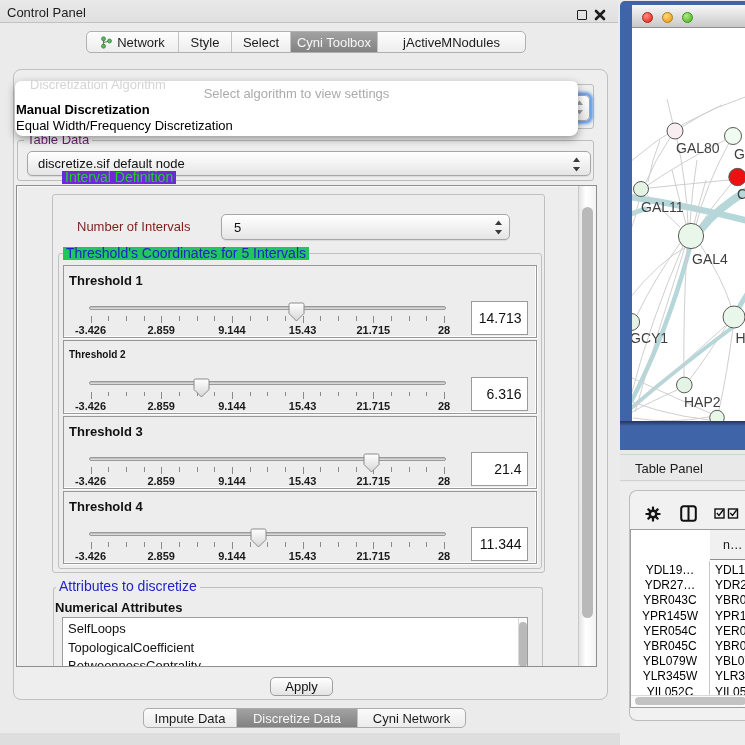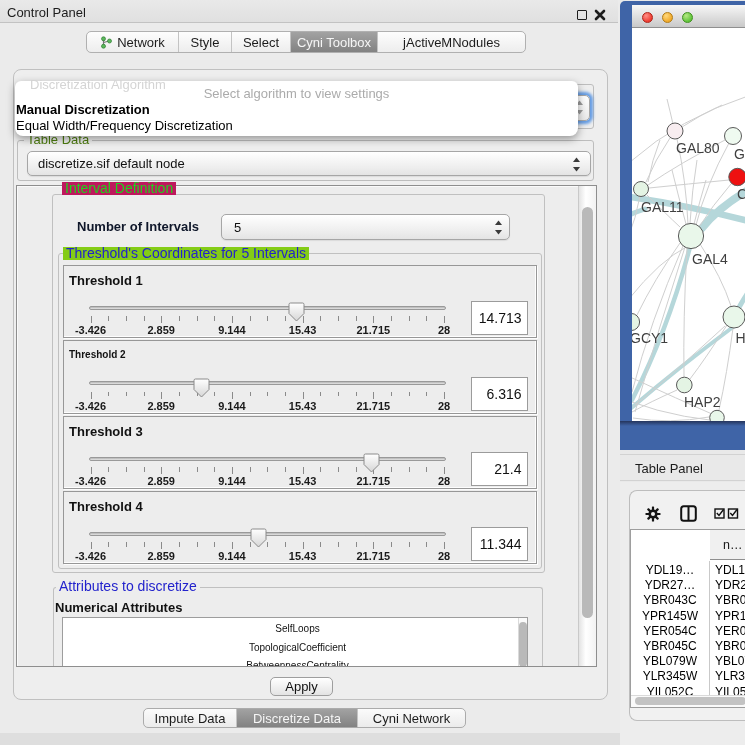--- a/index.html
+++ b/index.html
@@ -42,49 +42,49 @@
 
 <div class="groupbox" style="left:17px;top:84px;width:577px;height:45px;"></div>
 <div class="abs" style="left:27px;top:95px;width:563px;height:26px;border:1px solid #a6a6a6;border-radius:5px;background:linear-gradient(#ffffff,#e9e9e9);box-shadow:0 0 3px 2.5px rgba(86,148,226,0.9);">
     <svg style="position:absolute;right:4px;top:3px;" width="11" height="17" viewBox="0 0 11 17">
       <path d="M2 6 L5.5 1.5 L9 6 Z" fill="#9a9a9a"></path>
       <path d="M2 11 L5.5 15.5 L9 11 Z" fill="#9a9a9a"></path>
     </svg>
   </div>
 
 <div class="groupbox" style="left:17px;top:140px;width:577px;height:41px;"></div>
-<div class="grouplabel" style="left:24px;top:133px;color:#4d7c0f;font-size:13px;">Table Data</div>
+<div class="grouplabel" style="left:24px;top:133px;color:#701a75;font-size:13px;">Table Data</div>
 <div class="combo" style="left:27px;top:151px;width:564px;height:25px;">
   <div style="padding:4px 0 0 10px;">discretize.sif default node</div>
   <svg class="abs" style="right:8px;top:4px;" width="11" height="17" viewBox="0 0 11 17">
       <path d="M2 6 L5.5 1.5 L9 6 Z" fill="#3a3a3a"></path>
       <path d="M2 11 L5.5 15.5 L9 11 Z" fill="#3a3a3a"></path>
     </svg>
 </div>
 
 <div class="abs" style="left:16px;top:185px;width:581px;height:482px;border:1px solid #8e8e8e;box-shadow:inset 1px 1px 0 rgba(255,255,255,0.7);background:#ededed;overflow:hidden;" id="scrollpane">
 
   <div class="abs" style="right:0;top:0;width:18px;height:480px;background:linear-gradient(90deg,#e3e3e3,#ffffff 40%,#f2f2f2);border-left:1px solid #c9c9c9;"></div>
   <div class="abs" style="right:3.5px;top:21px;width:11px;height:411px;background:#b9b9b9;border-radius:6px;"></div>
 </div>
 
 <div class="groupbox" style="left:52px;top:194px;width:493px;height:379px;border-color:#c0c0c0;"></div>
-<div class="grouplabel" style="left:62px;top:182px;color:#1dd41d;background:#be185d;">Interval Definition</div>
-
-<div class="abs" style="left:77px;top:219px;font-size:13px;font-weight:bold;color:#0f172a;">Number of Intervals</div>
+<div class="grouplabel" style="left:62px;top:171px;color:#1dd41d;background:#6d28d9;">Interval Definition</div>
+
+<div class="abs" style="left:77px;top:219px;font-size:13px;font-weight:normal;color:#7f1d1d;">Number of Intervals</div>
 <div class="combo" style="left:221px;top:214px;width:289px;height:26px;">
   <div style="padding:5px 0 0 12px;">5</div>
   <svg class="abs" style="right:5px;top:4px;" width="11" height="17" viewBox="0 0 11 17">
       <path d="M2 6 L5.5 1.5 L9 6 Z" fill="#3a3a3a"></path>
       <path d="M2 11 L5.5 15.5 L9 11 Z" fill="#3a3a3a"></path>
     </svg>
 </div>
 
 <div class="groupbox" style="left:58px;top:253px;width:484px;height:316px;border-color:#c0c0c0;"></div>
-<div class="grouplabel" style="left:63px;top:247px;color:#2222cc;background:#84cc16;">Threshold's Coordinates for 5 Intervals</div>
+<div class="grouplabel" style="left:63px;top:247px;color:#2222cc;background:#22c55e;">Threshold's Coordinates for 5 Intervals</div>
 
 <div class="abs" style="left:63px;top:264.5px;width:474px;height:73.5px;border:1px solid #979797;box-shadow:inset -1px -1px 0 #fdfdfd, 1px 1px 0 #fdfdfd;">
     <div class="abs" style="left:5px;top:7.5px;font-size:13px;font-weight:bold;color:#111;">Threshold 1</div>
     <div class="abs" style="left:25px;top:40px;width:356.5px;height:4px;border-radius:3px;background:linear-gradient(#b4b4b4,#d2d2d2 60%,#e4e4e4);border:1px solid #999999;"></div>
     <div class="abs" style="left:26.5px;top:50.5px;width:1px;height:7px;background:#8a8a8a;"></div>
     <div class="abs" style="left:44.2px;top:50.5px;width:1px;height:4.5px;background:#8a8a8a;"></div>
     <div class="abs" style="left:61.8px;top:50.5px;width:1px;height:4.5px;background:#8a8a8a;"></div>
     <div class="abs" style="left:79.5px;top:50.5px;width:1px;height:4.5px;background:#8a8a8a;"></div>
     <div class="abs" style="left:97.2px;top:50.5px;width:1px;height:7px;background:#8a8a8a;"></div>
     <div class="abs" style="left:114.9px;top:50.5px;width:1px;height:4.5px;background:#8a8a8a;"></div>
@@ -243,21 +243,21 @@
     </svg>
     <div class="abs" style="left:407px;top:35.5px;width:56.5px;height:34px;background:#fff;border:1px solid #9b9b9b;font-size:14px;color:#111;text-align:right;padding:8px 5px 0 0;">11.344</div>
   </div>
 <div id="sliders"></div>
 
 <div class="abs" style="left:53px;top:587px;width:490px;height:79px;border:1px solid #c0c0c0;border-bottom:none;border-radius:3px 3px 0 0;"></div>
 <div class="grouplabel" style="left:56px;top:580px;color:#2222cc;background:#ededed;">Attributes to discretize</div>
 <div class="abs" style="left:55px;top:600px;font-size:13px;font-weight:bold;color:#111;text-align:right;">Numerical Attributes</div>
 
 <div class="abs" style="left:62px;top:617px;width:466px;height:49px;background:#ffffff;border:1px solid #9d9d9d;border-bottom:none;overflow:hidden;">
-  <div style="padding:2px 0 0 5px;font-size:10px;line-height:18.5px;color:#111;text-align:center;">SelfLoops<br>TopologicalCoefficient<br>BetweennessCentrality</div>
+  <div style="padding:2px 0 0 5px;font-size:13px;line-height:18.5px;color:#111;">SelfLoops<br>TopologicalCoefficient<br>BetweennessCentrality</div>
   <div class="abs" style="right:0;top:0;width:9px;height:49px;background:#fafafa;border-left:1px solid #dadada;"></div>
   <div class="abs" style="right:0.5px;top:4px;width:8px;height:45px;background:#b9b9b9;border-radius:4px;"></div>
 </div>
 
 <div class="abs" style="left:270px;top:677px;width:63px;height:19px;border:1px solid #9e9e9e;border-radius:5px;background:linear-gradient(#ffffff,#e3e3e3);display:flex;align-items:center;justify-content:center;font-size:13px;color:#111;">Apply</div>
 
 <div class="abs" style="left:143px;top:708px;width:323px;height:20px;border:1px solid #ababab;border-radius:5px;background:linear-gradient(#fbfbfb,#ebebeb);overflow:hidden;display:flex;">
   <div style="width:93px;border-right:1px solid #c3c3c3;display:flex;align-items:center;justify-content:center;font-size:13px;color:#1c1c1c;">Impute Data</div>
   <div style="width:120px;display:flex;align-items:center;justify-content:center;font-size:13px;color:#f6f6f6;background:linear-gradient(#a2a2a2,#828282);">Discretize Data</div>
   <div style="flex:1;display:flex;align-items:center;justify-content:center;font-size:13px;color:#1c1c1c;border-left:1px solid #c3c3c3;">Cyni Network</div>

